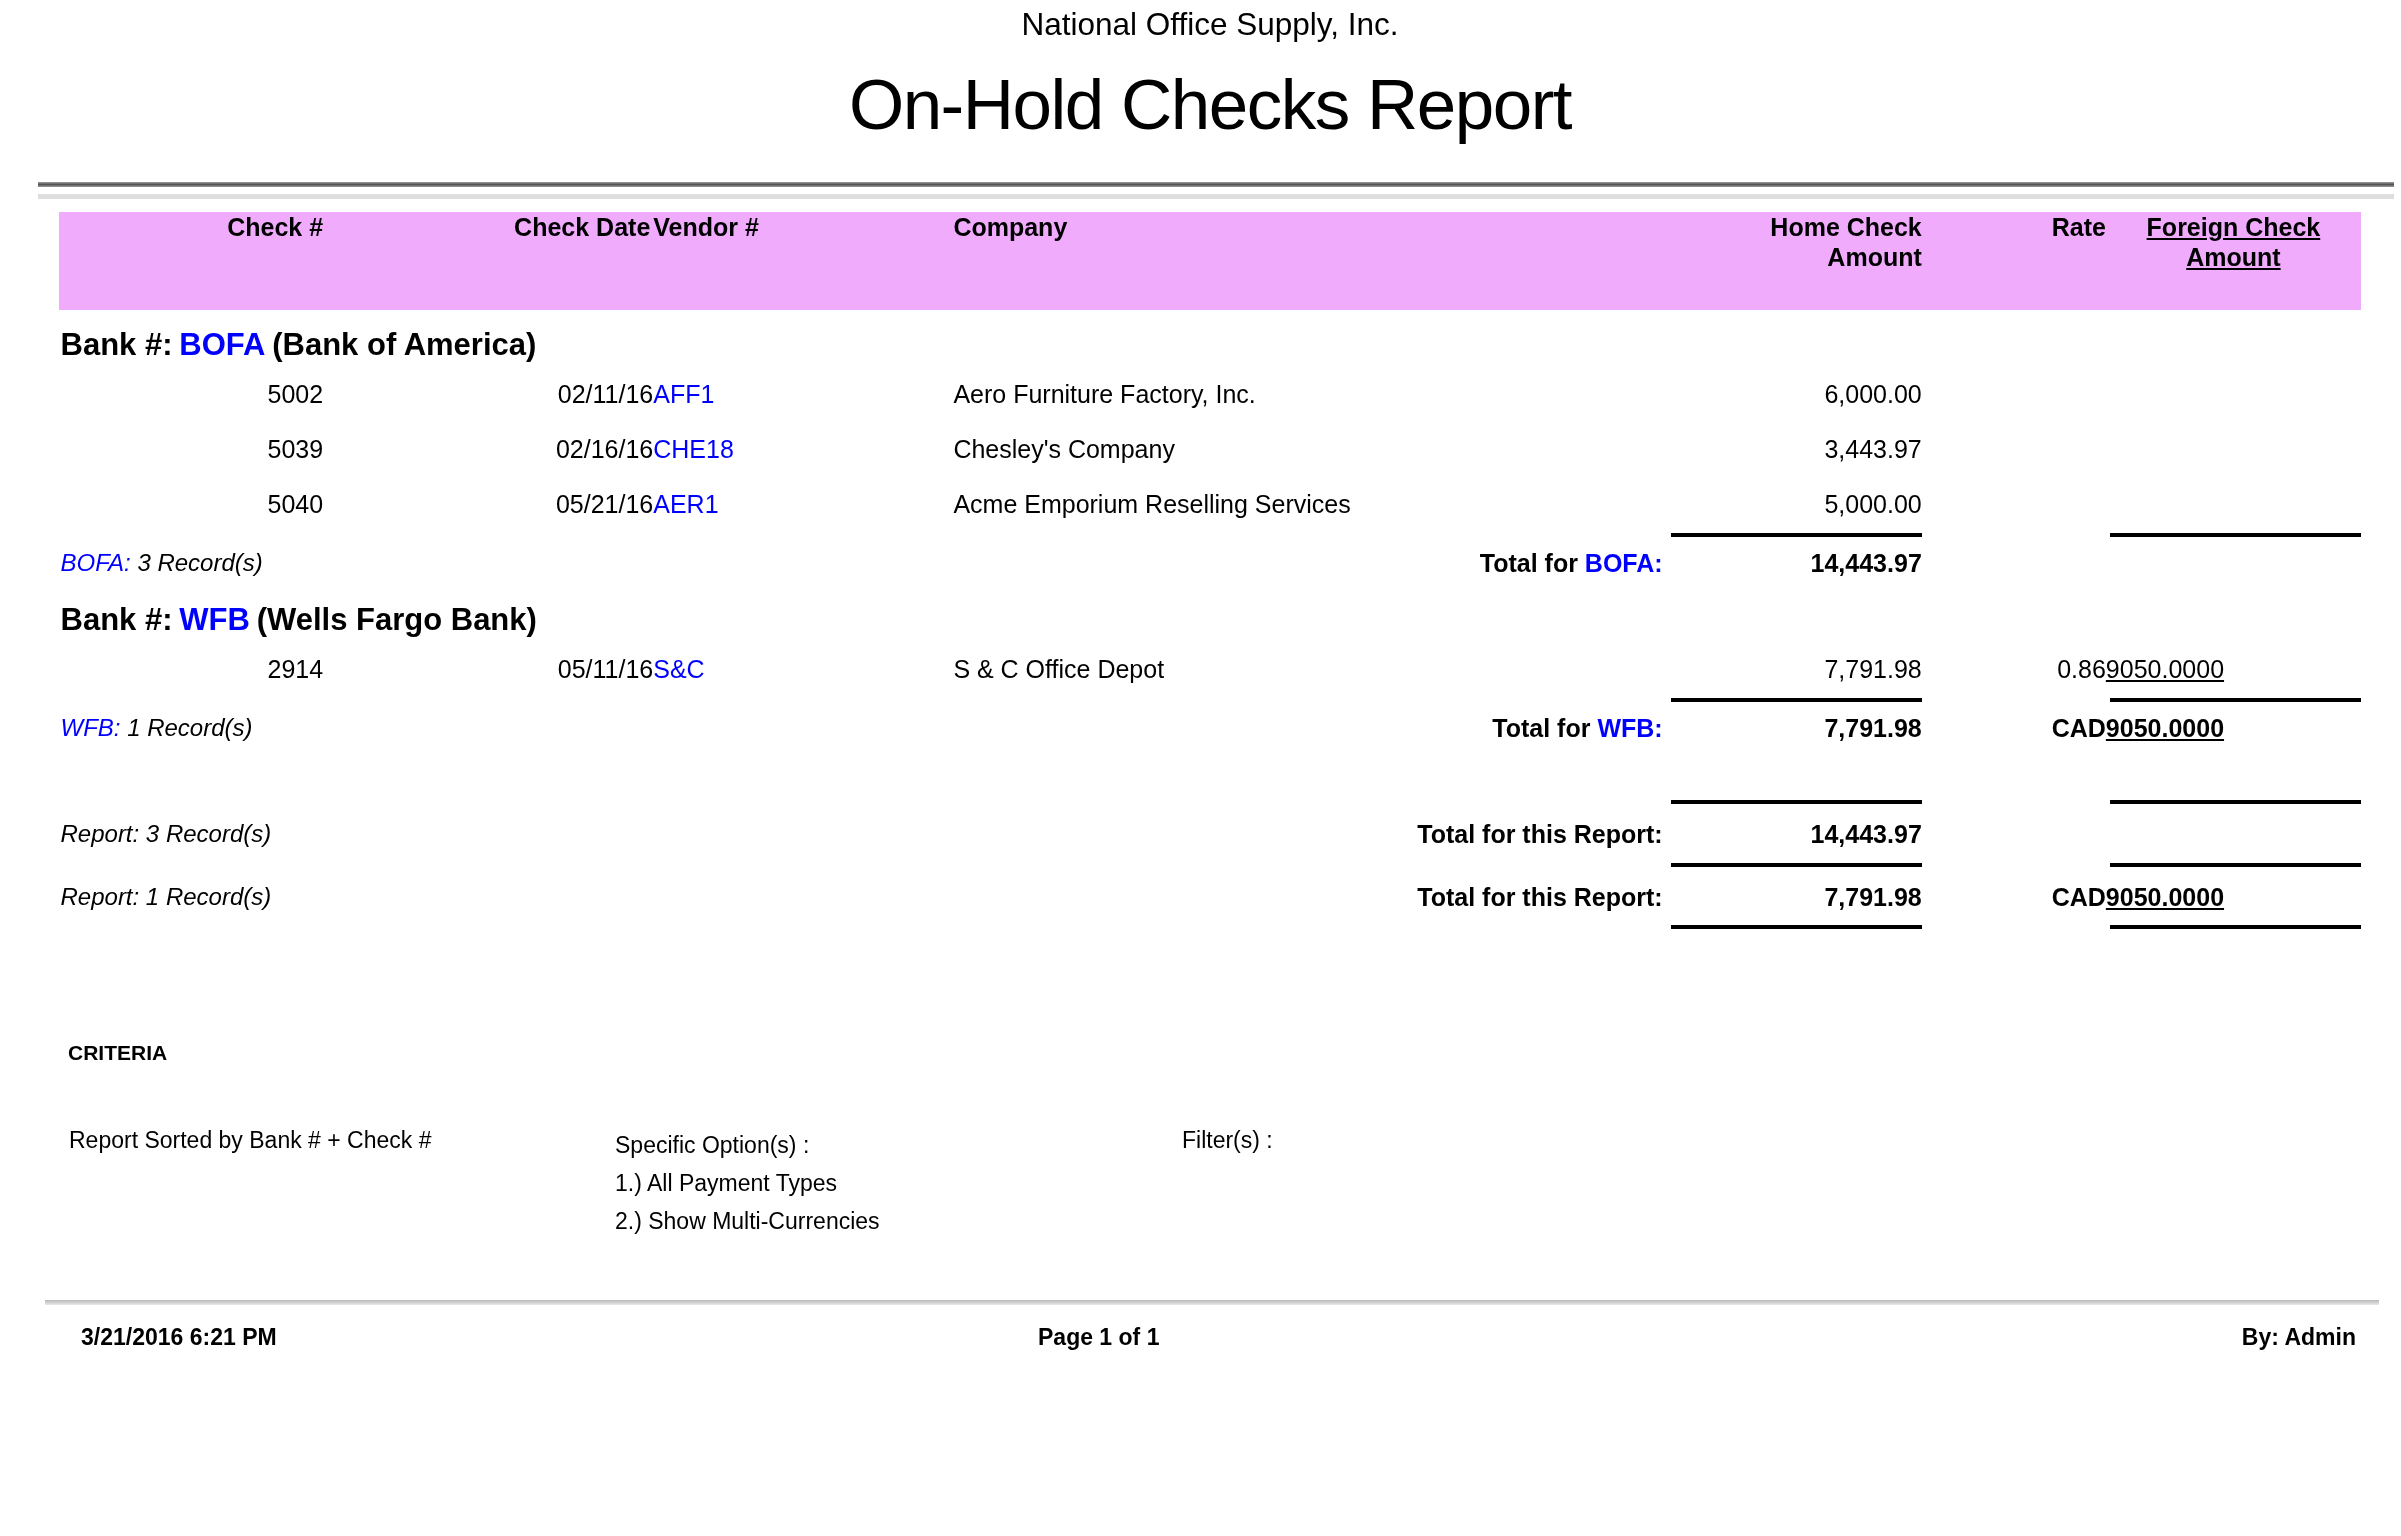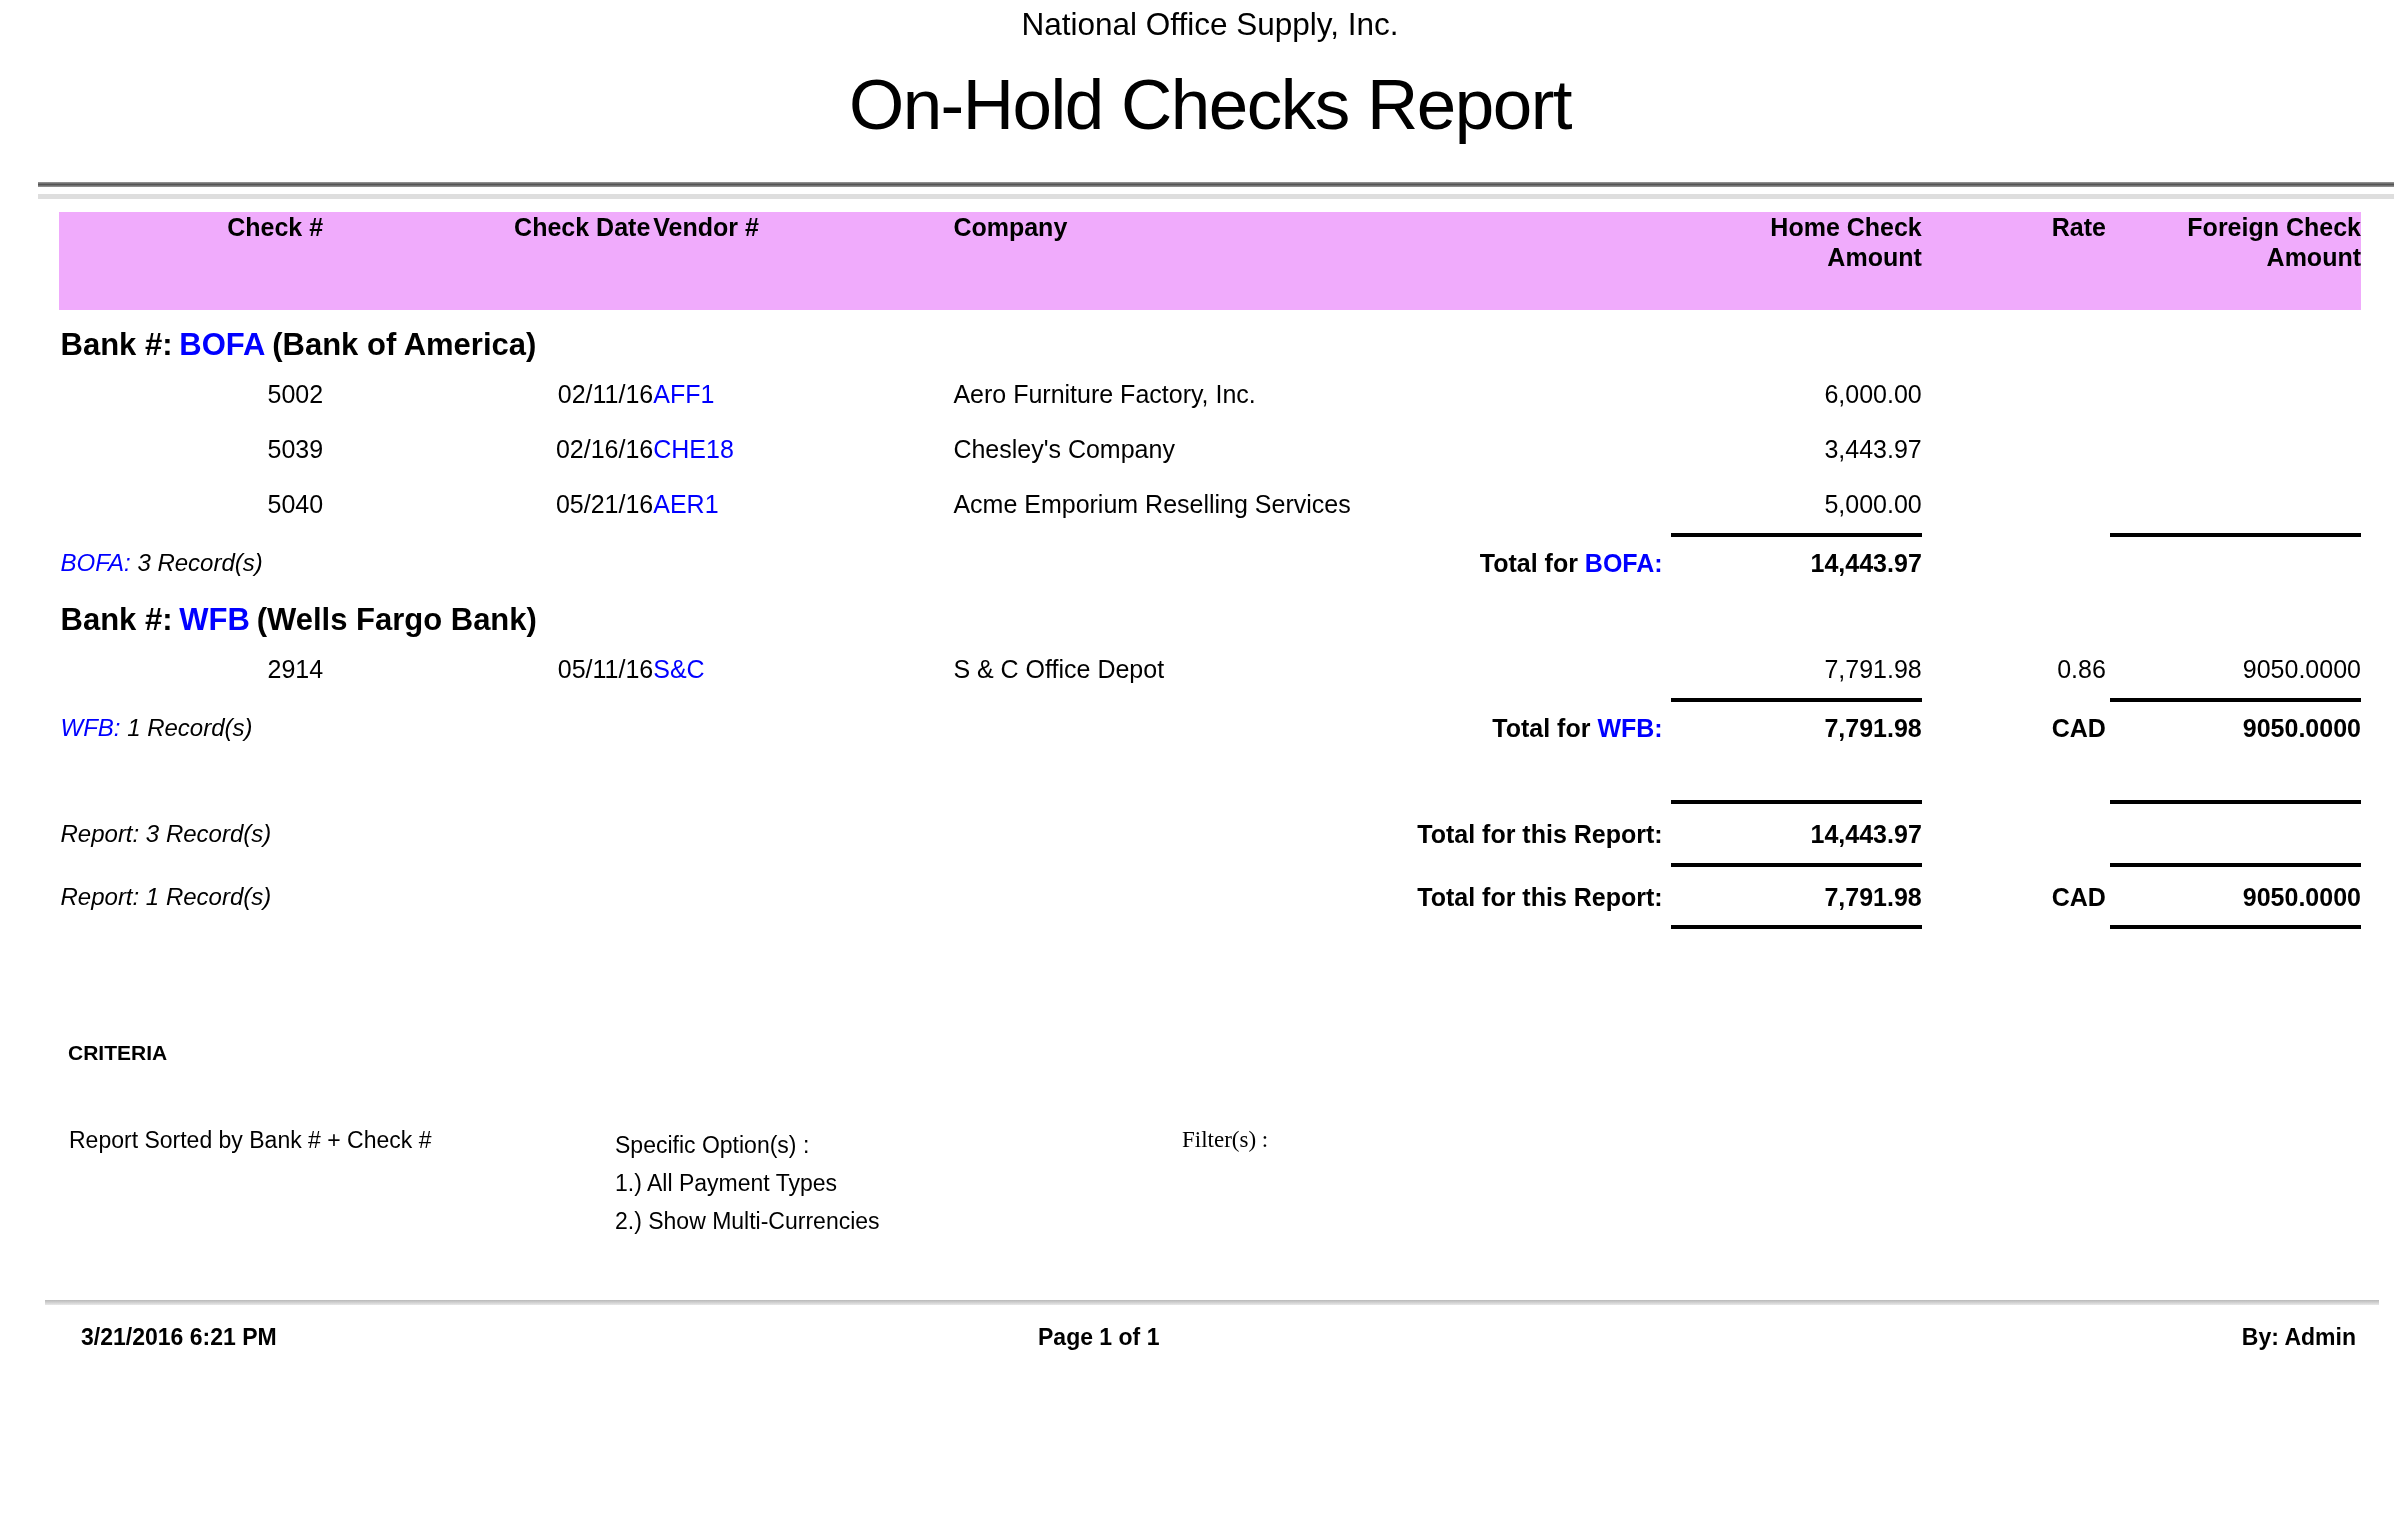--- a/index.html
+++ b/index.html
@@ -19,21 +19,21 @@
     border-collapse:collapse;table-layout:fixed;font-size:25px;}
   table.report th,table.report td{padding:0;vertical-align:top;line-height:30px;font-size:25px;}
   thead th{background:#f0abfc;font-weight:bold;line-height:36px;height:98px;padding-top:7.5px;}
 
   .c1{text-align:right;padding-right:25.5px;}
   .c2{text-align:right;padding-right:21px;}
   .c3{text-align:left;padding-left:48px;}
   .c4{text-align:left;padding-left:59px;}
   .c5{text-align:right;padding-right:11.3px;}
   .c6{text-align:right;padding-right:11.3px;}
-  .c7{text-align:right;padding-right:6px;}
+  .c7{padding-right:6px;text-decoration:underline;}
   thead .c1,thead .c2{padding-right:1.5px;}
 
   tr.bank-row td{font-size:31px;font-weight:bold;line-height:36px;padding-top:16.5px;height:69px;padding-left:1.5px;}
   tr.bank-row.bank-row-2 td{padding-top:7.5px;height:60px;}
   tr.detail td{height:55px;}
   tr.detail.last td{height:42px;}
   tr.rule-row td{height:9px;}
   .sumline{height:3.8px;background:#000;width:251px;margin:2.3px 0 0 auto;}
   tr.total-row td{height:54px;padding-top:7.5px;font-weight:bold;}
   tr.total-row.rt1 td{padding-top:12px;}
@@ -41,21 +41,21 @@
   tr.spacer-row td{height:39px;}
   .tl-flex{display:flex;justify-content:space-between;align-items:flex-start;padding-left:1.5px;}
   .records{font-weight:normal;font-style:italic;font-size:24px;white-space:nowrap;}
   .total-label{font-weight:bold;position:relative;left:109px;white-space:nowrap;}
   .blu{color:#0000FF;}
   .bank-code{margin:0 6.8px;}
 
   .criteria-heading{position:absolute;top:1041px;left:68px;font-size:21px;font-weight:bold;}
   .crit-sort{position:absolute;top:1126px;left:69px;font-size:23px;line-height:28.5px;}
   .crit-options{position:absolute;top:1126px;left:615px;font-size:23px;line-height:38px;}
-  .crit-filters{position:absolute;top:1126px;left:1182px;font-size:23px;line-height:28.5px;font-family:Liberation Serif, serif;}
+  .crit-filters{position:absolute;top:1126px;left:1182px;font-size:23px;line-height:28.5px;}
 
   .footer-rule{position:absolute;top:1300px;left:45px;width:2334px;height:5.3px;
     background:linear-gradient(#b9b9b9,#e8e8e8);}
   .footer-timestamp{position:absolute;top:1322px;left:81px;font-size:23px;font-weight:bold;line-height:30px;}
   .footer-page{position:absolute;top:1322px;left:1038px;font-size:23px;font-weight:bold;line-height:30px;}
   .footer-by{position:absolute;top:1322px;left:2056px;width:300px;text-align:right;
     font-size:23px;font-weight:bold;line-height:30px;}
 </style>
 </head>
 <body>

